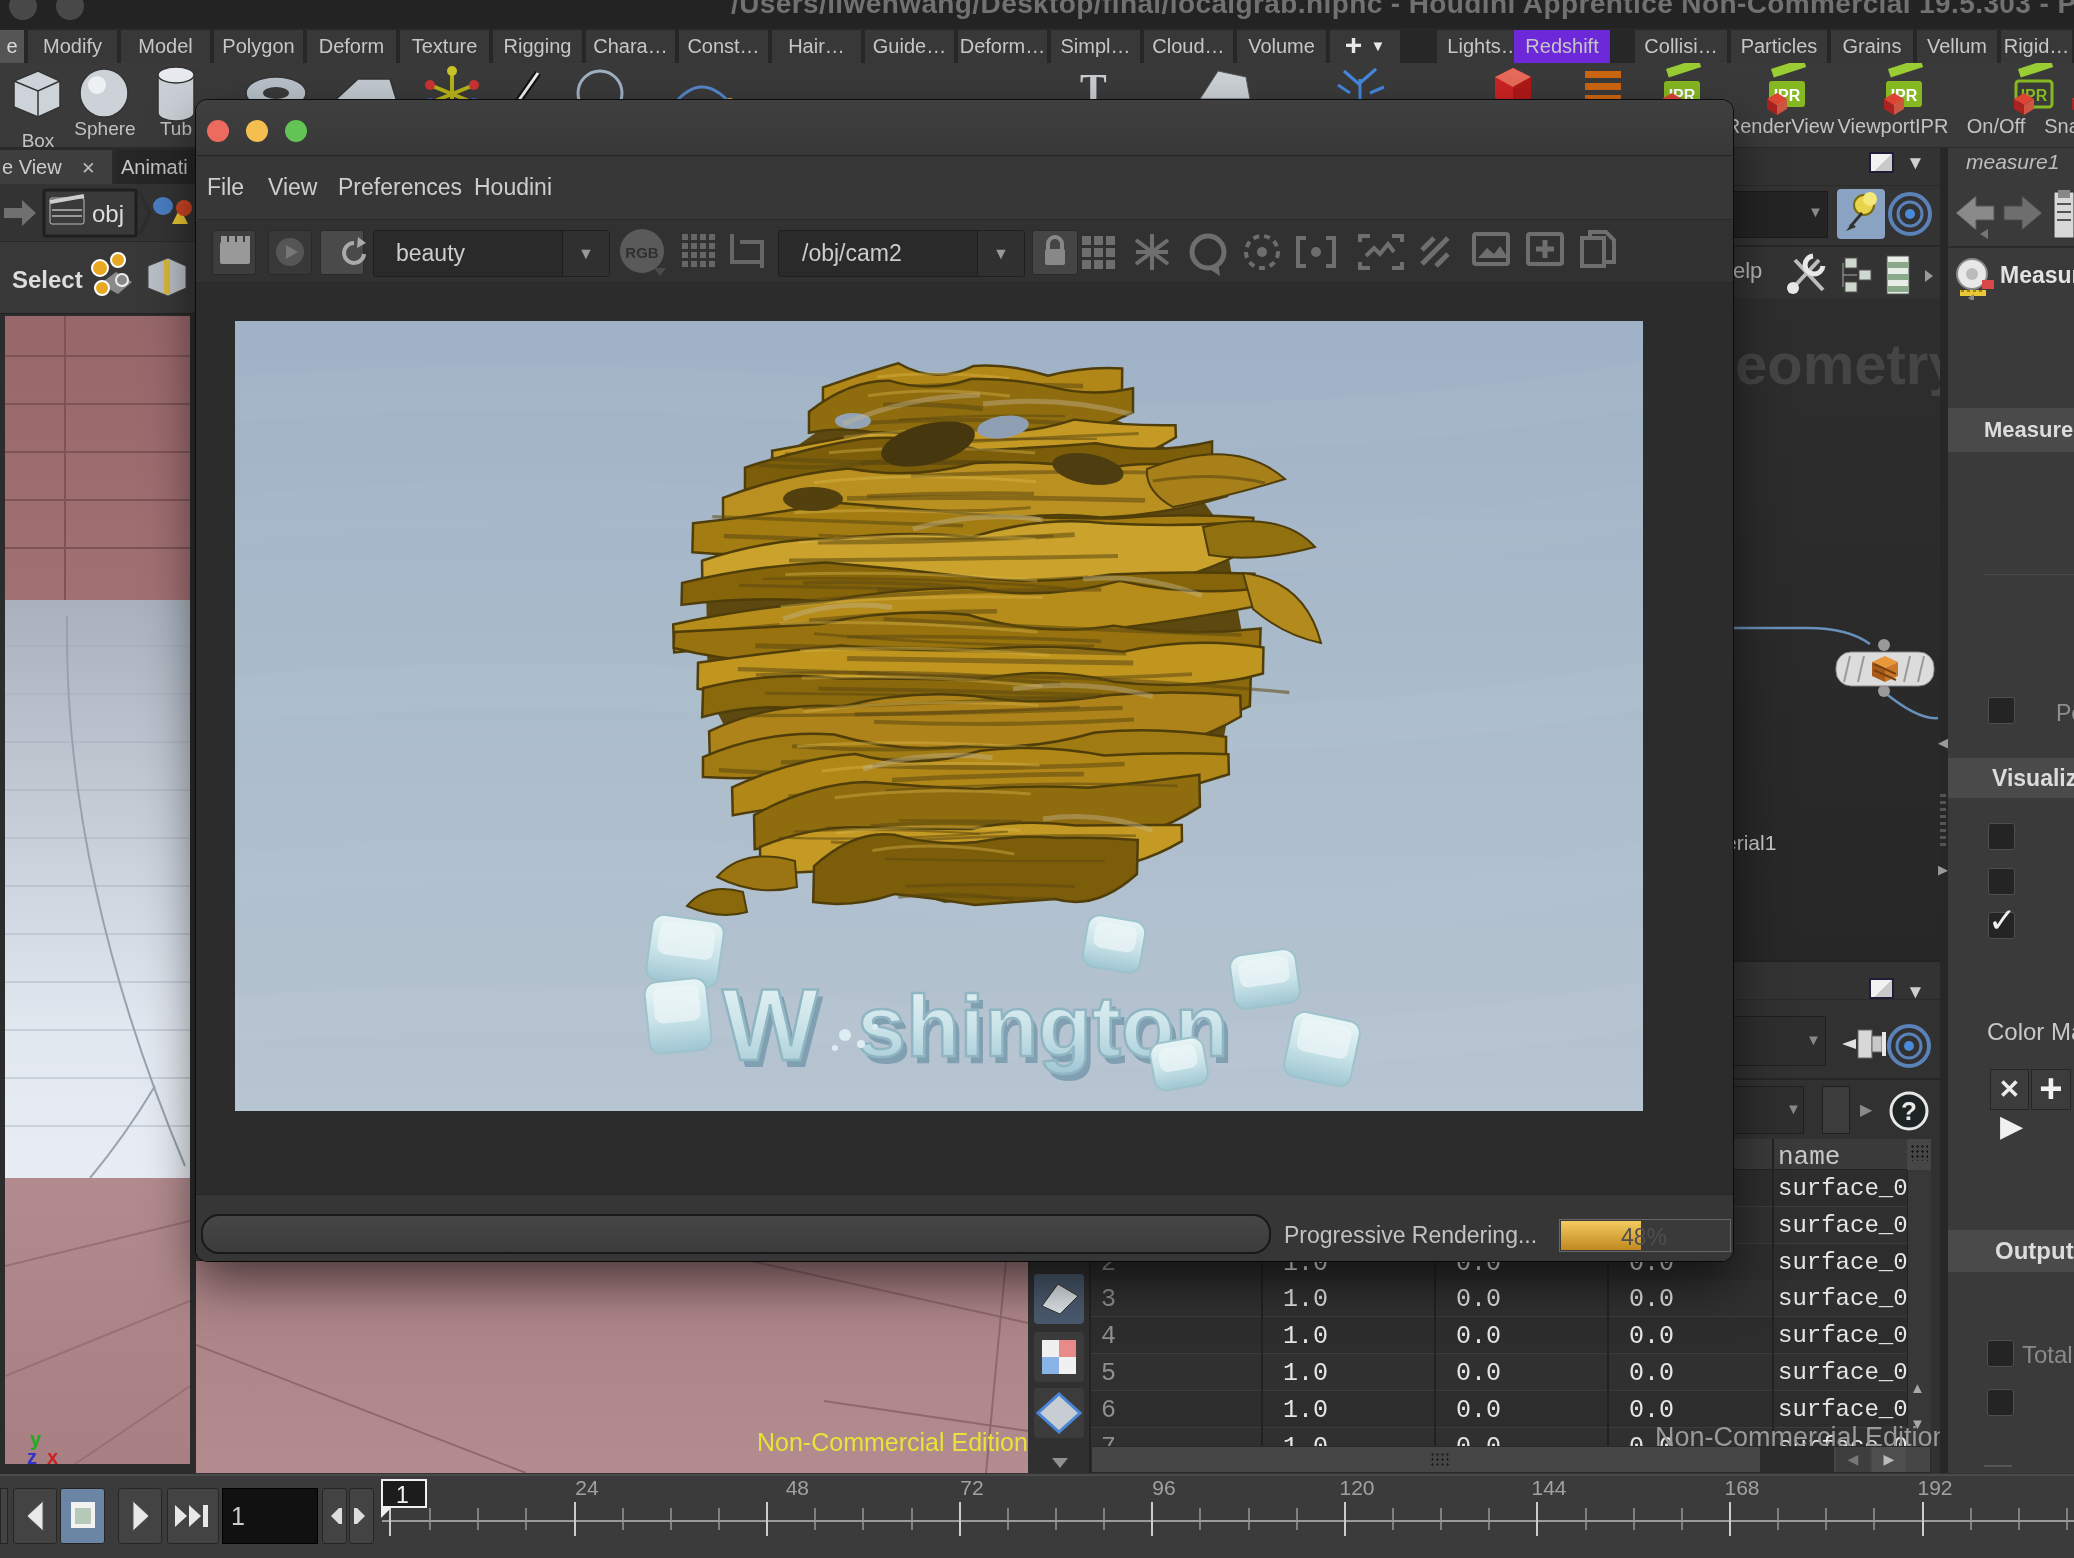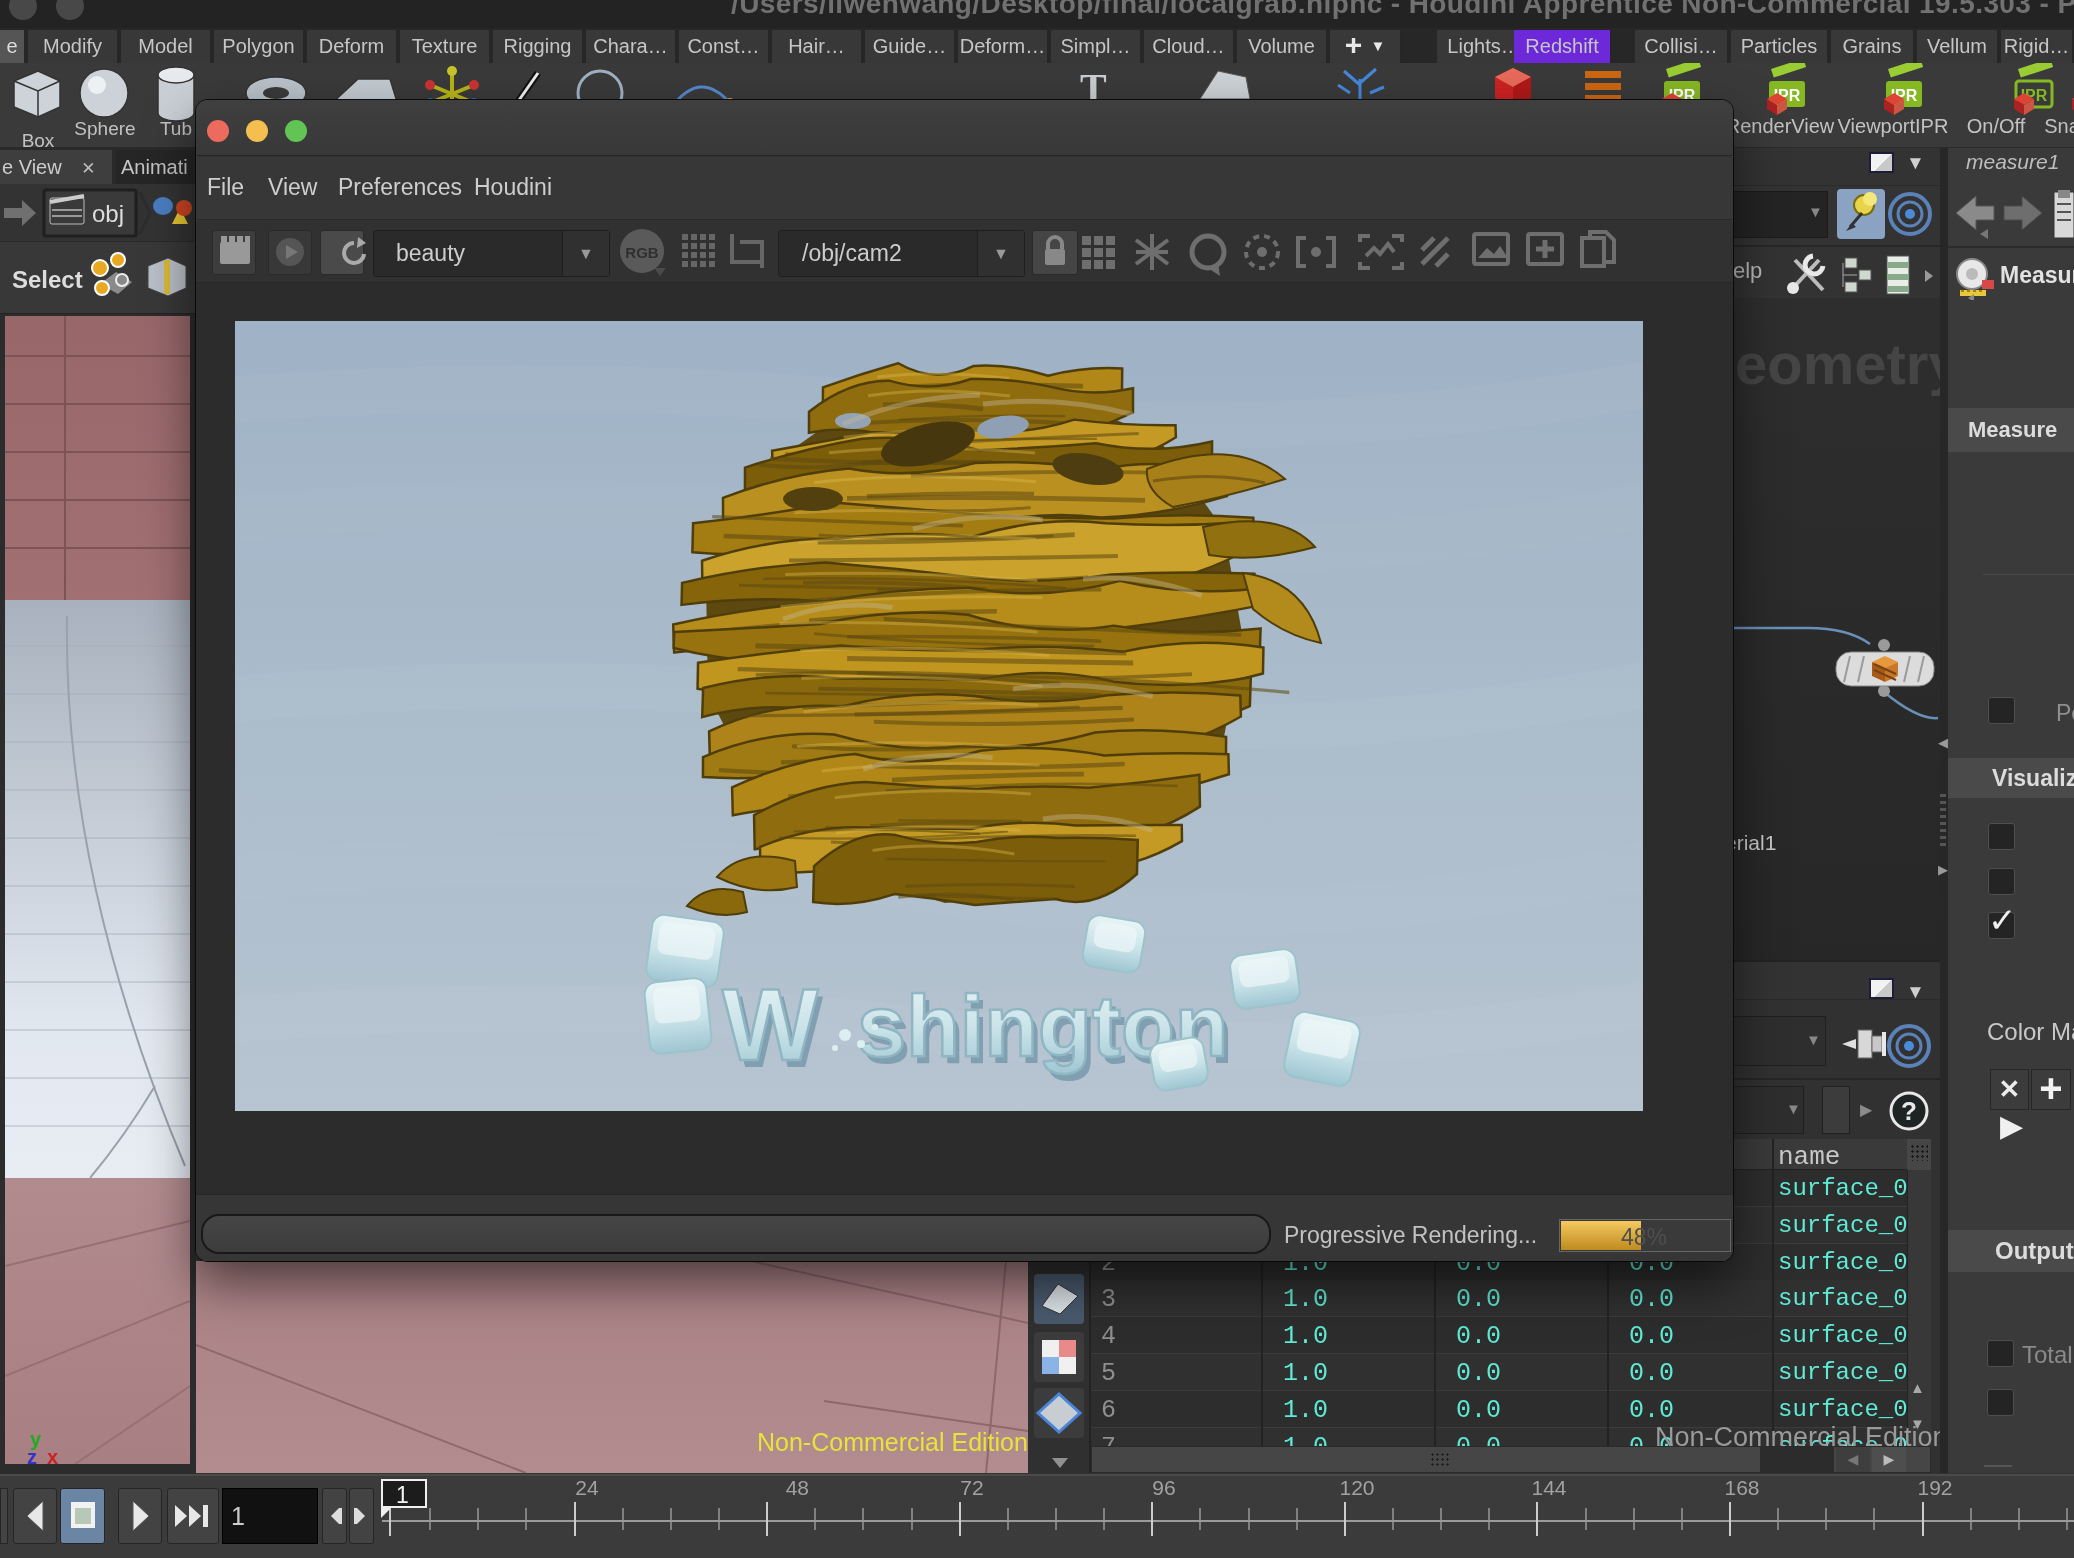--- a/index.html
+++ b/index.html
@@ -4,21 +4,21 @@
 html,body{width:2074px;height:1558px;overflow:hidden;background:#2e2e2e}
 #scr{position:relative;width:2074px;height:1558px;overflow:hidden;
  font-family:"Liberation Sans",sans-serif;background:#333;}
 .ab{position:absolute}
 .txt{position:absolute;white-space:nowrap}
 .tab{position:absolute;top:30px;height:33px;background:#383838;color:#c6c6c6;
  font-size:20px;text-align:center;line-height:33px;border-right:2px solid #262626}
 .shelflab{position:absolute;color:#c2c2c2;font-size:19px;text-align:center}
 .hdrbar{position:absolute;background:#4a4a4a;color:#dcdcdc;font-weight:bold;font-size:23px}
 .chk{position:absolute;width:27px;height:27px;background:#242424;border:1px solid #4e4e4e;border-radius:3px}
-.cell{position:absolute;font-family:"Liberation Mono",monospace;font-size:26px;color:#5eead4}
+.cell{position:absolute;font-family:"Liberation Mono",monospace;font-size:26px;color:#e5e5e5}
 </style></head><body>
 <div id="scr">
     <div class="ab" style="left:0;top:0;width:2074px;height:28px;background:#232323;overflow:hidden">
       <div class="ab" style="left:9px;top:-8px;width:28px;height:28px;border-radius:50%;background:#484848"></div>
       <div class="ab" style="left:56px;top:-8px;width:28px;height:28px;border-radius:50%;background:#484848"></div>
       <div class="txt" style="left:731px;top:-12px;font-size:28px;font-weight:bold;color:#717171;letter-spacing:0.4px">/Users/liwenwang/Desktop/final/localgrab.hipnc - Houdini Apprentice Non-Commercial 19.5.303 - Py3.9</div>
     </div>
     <div class="ab" style="left:0;top:28px;width:2074px;height:35px;background:#272727"></div>
     <div class="tab" style="left:0;width:26px;background:#555;color:#ddd">e</div>
     <div class="tab" style="left:28px;width:91px">Modify</div>
@@ -421,21 +421,21 @@
     <div class="ab" style="left:1948px;top:246px;width:126px;height:2px;background:#2b2b2b"></div>
     <svg class="ab" style="left:1952px;top:256px" width="44" height="44" viewBox="0 0 44 44">
 <circle cx="20" cy="18" r="15" fill="#e8e8e8" stroke="#888" stroke-width="2"></circle>
 <circle cx="20" cy="18" r="6" fill="#bbb"></circle>
 <path d="M30 24 h12 v9 h-12 Z" fill="#d84848"></path>
       <path d="M8 34 h26 v6 H8 Z" fill="#e8c838"></path>
 <path d="M9 35 h24" stroke="#886a10" stroke-width="1.5" stroke-dasharray="3 3"></path>
 <path d="M16 42 l6 -4 0 8 Z" fill="#888"></path>
     </svg>
     <div class="txt" style="left:2000px;top:262px;font-size:23px;font-weight:bold;color:#e2e2e2">Measur</div>
-    <div class="hdrbar" style="left:1948px;top:408px;width:126px;height:44px;line-height:44px;padding-left:20px;font-size:22px">Measure</div>
+    <div class="hdrbar" style="left:1948px;top:408px;width:126px;height:44px;line-height:44px;padding-left:36px;font-size:22px">Measure</div>
     <div class="ab" style="left:1983px;top:574px;width:91px;height:1px;background:#4a4a4a"></div>
     <div class="chk" style="left:1988px;top:697px"></div>
     <div class="txt" style="left:2056px;top:700px;font-size:23px;color:#8f8f8f">Po</div>
     <div class="hdrbar" style="left:1948px;top:758px;width:126px;height:40px;line-height:40px;padding-left:44px">Visualize</div>
     <div class="chk" style="left:1988px;top:823px"></div>
     <div class="chk" style="left:1988px;top:868px"></div>
     <div class="chk" style="left:1988px;top:912px"></div>
     <div class="txt" style="left:1988px;top:900px;font-size:34px;color:#f0f0f0">✓</div>
     <div class="txt" style="left:1987px;top:1018px;font-size:24px;color:#c8c8c8">Color Ma</div>
     <div class="ab" style="left:1990px;top:1069px;width:39px;height:41px;background:#3c3c3c;border:1px solid #262626;color:#ececec;font-size:26px;font-weight:bold;text-align:center;line-height:39px">✕</div>

